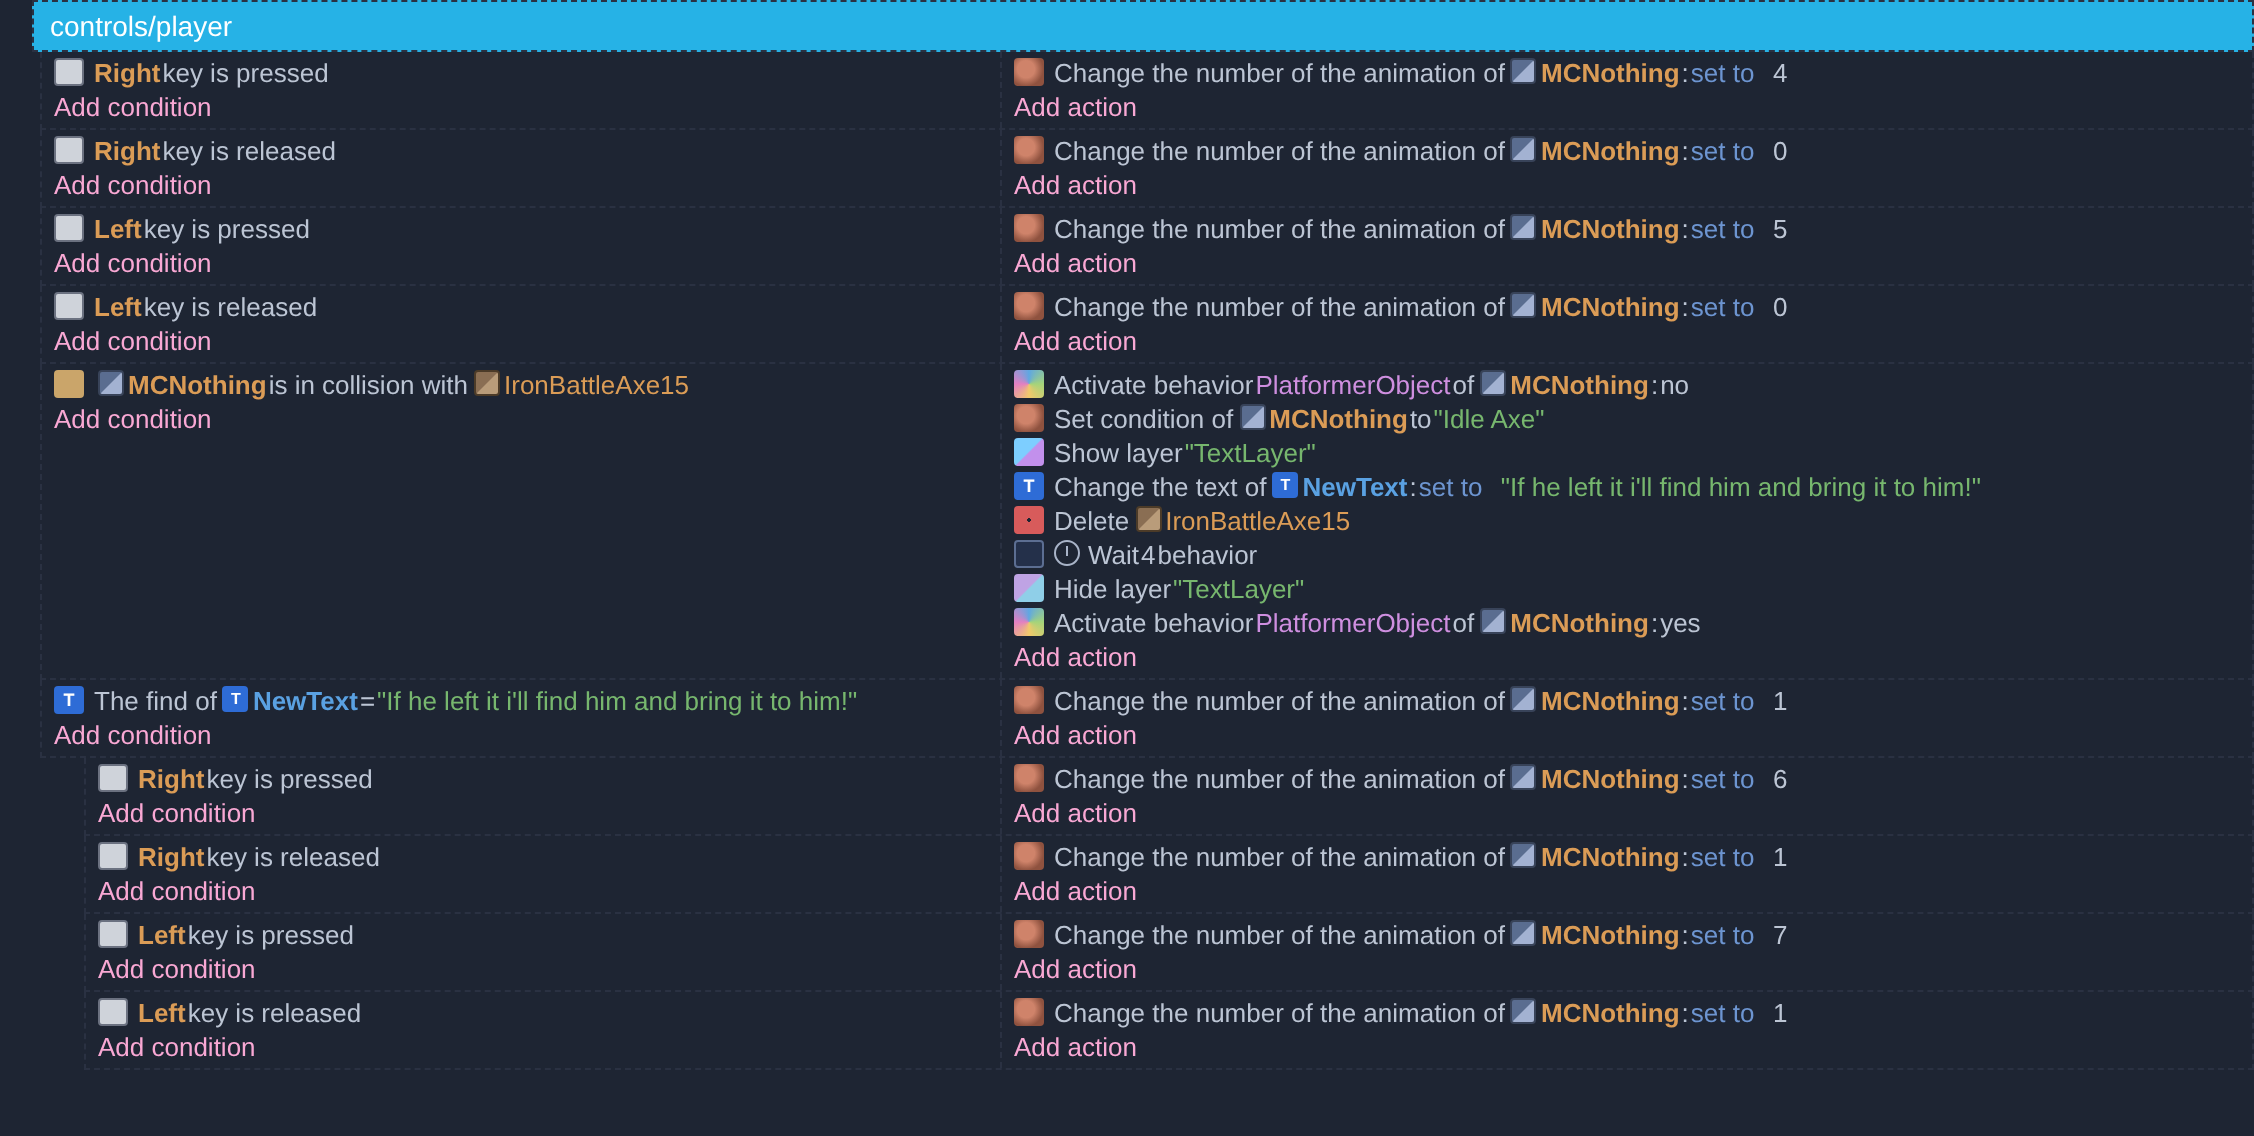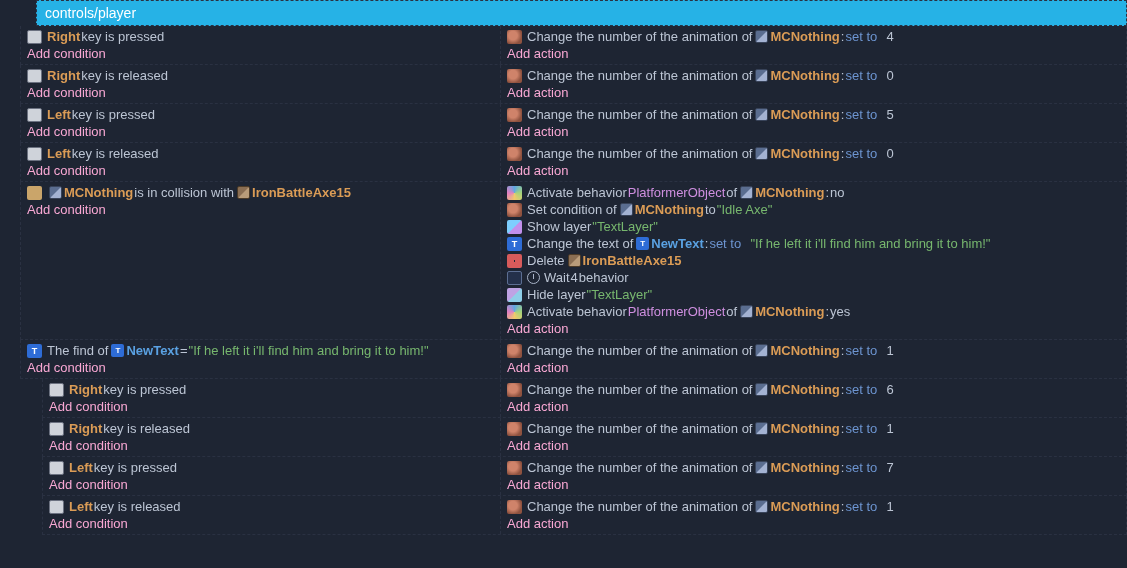--- a/index.html
+++ b/index.html
@@ -1,45 +1,45 @@
 <!DOCTYPE html>
 <html><head>
 <meta charset="utf-8">
 <style>
   html,body{margin:0;padding:0;background:#1e2533;color:#bcc5d4;font-family:Arial,Helvetica,sans-serif;font-size:13px;width:1127px}
   *{box-sizing:border-box}
-  .group-header{background:#26b2e6;color:#fff;padding:4px 8px;font-weight:normal;font-size:14px;margin-left:36px;border:1px dashed #2a3142}
+  .group-header{background:#26b2e6;color:#fff;padding:4px 8px;font-weight:normal;font-size:14px;margin-left:16px;border:1px dashed #2a3142}
   .events{margin-left:20px}
   .event{display:flex;border:1px dashed #2a3142;border-top:none;min-height:38px}
   .ewrap{display:flex;width:100%}
   .conds{width:480px;padding:2px 6px;border-right:1px dashed #2a3142}
   .acts{flex:1;padding:2px 6px}
   .nest{margin-left:22px}
-  .line{display:flex;align-items:center;gap:1px;padding:1px 0;white-space:nowrap}
+  .line{display:flex;align-items:flex-start;gap:1px;padding:1px 0;white-space:nowrap}
   .add{color:#f9a8d4;cursor:pointer}
   .ico{display:inline-block;width:15px;height:14px;margin-right:4px;vertical-align:middle;border-radius:2px}
   .ico-key{background:#cfd3da;border:1px solid #6b7180}
   .ico-anim{background:radial-gradient(circle at 40% 40%,#cf836a 35%,#8f523f 70%)}
   .ico-collide{background:#caa56a}
   .ico-sprite{width:13px;height:13px;background:linear-gradient(135deg,#5a6d90 48%,#a3b2d2 52%);border:1px solid #384359;margin-left:2px;margin-right:1px}
   .ico-sprite2{width:13px;height:13px;background:linear-gradient(135deg,#8a6e53 48%,#b99c7a 52%);border:1px solid #4c3b28;margin-left:2px;margin-right:1px}
   .ico-beh{background:conic-gradient(#5fa7e2,#a4d47a,#f2c96b,#e37fc2,#5fa7e2)}
   .ico-layer{background:linear-gradient(135deg,#7dceff 48%,#c290ec 52%)}
   .ico-text{background:#2e6cd6;color:#fff;font-size:9px;text-align:center;line-height:14px;font-weight:bold}
   .ico-text::after{content:"T"}
   .ico-txtfld{width:13px;height:13px;background:#2e6cd6;color:#fff;font-size:8px;text-align:center;line-height:13px;font-weight:bold;margin-left:2px;margin-right:1px}
   .ico-txtfld::after{content:"T"}
   .ico-del{background:linear-gradient(45deg,#d85b5b 46%,transparent 46%,transparent 54%,#d85b5b 54%),linear-gradient(-45deg,#d85b5b 46%,transparent 46%,transparent 54%,#d85b5b 54%)}
   .ico-wait{background:#24304a;border:1px solid #5c6e92}
   .ico-clock{width:13px;height:13px;border:1px solid #a9b4c8;border-radius:50%;background:#1e2533;position:relative;margin-right:3px}
   .ico-clock::after{content:"";position:absolute;left:5px;top:2px;width:1px;height:5px;background:#a9b4c8}
   .ico-hide{background:linear-gradient(135deg,#bfa3e4 48%,#8fcfe8 52%)}
   .key{color:#db9c56;font-weight:bold}
   .obj{color:#db9c56;font-weight:bold}
-  .obj2{color:#db9c56;font-weight:bold}
+  .obj2{color:#db9c56;font-weight:normal}
   .textobj{color:#5aa1e2;font-weight:bold}
   .beh{color:#cf8fe0}
   .kw{color:#6d95d1}
   .num{color:#bcc5d4}
   .str{color:#77b76e}
   .pl{color:#bcc5d4}
 </style>
 </head>
 <body>
 

